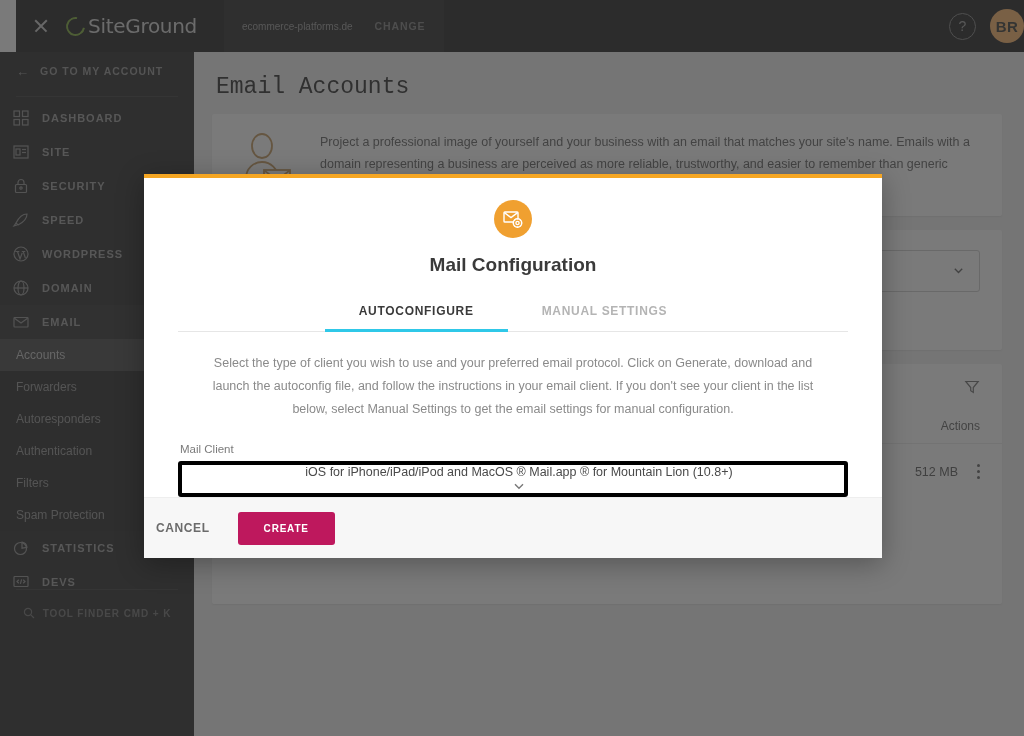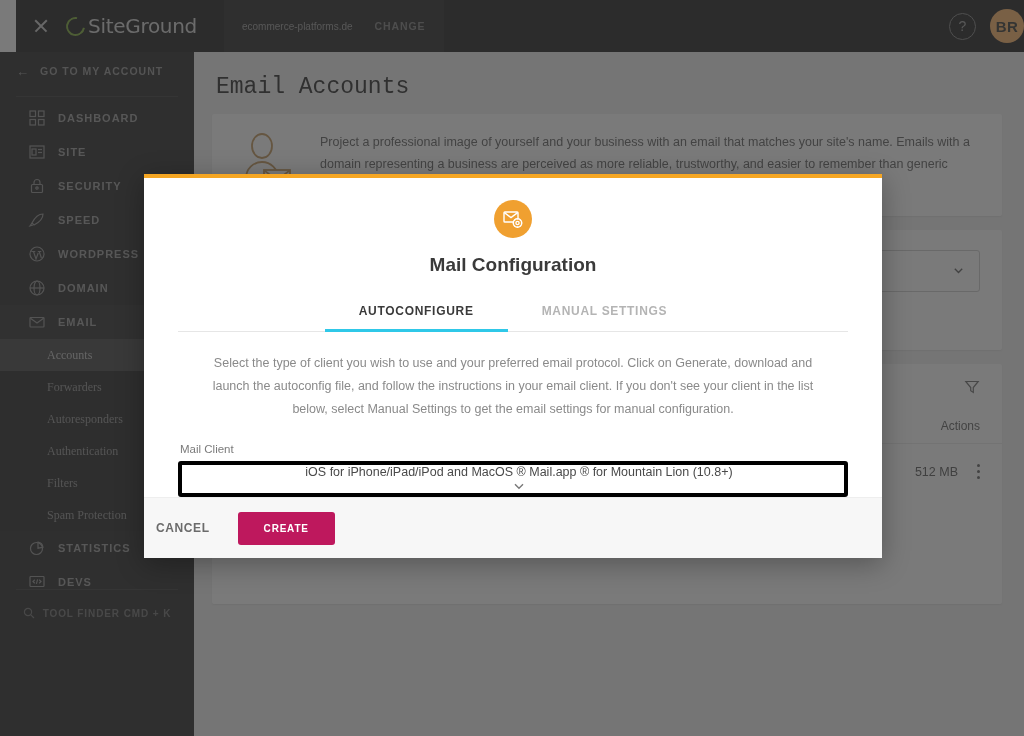--- a/index.html
+++ b/index.html
@@ -80,34 +80,34 @@
   }
   .goto-account {
     height: 38px; display: flex; align-items: center; padding-left: 16px;
     gap: 10px; color: #9b9b9b; font-size: 10.5px; letter-spacing: 1px;
     font-weight: 700; cursor: pointer;
   }
   .arrow-left { font-size: 13px; color: #9b9b9b; line-height: 1; }
   .side-sep { height: 1px; background: #4a4a4a; margin: 6px 16px 4px 16px; }
 
   .nav-item {
-    height: 34px; display: flex; align-items: center; padding-left: 28px;
+    height: 34px; display: flex; align-items: center; padding-left: 12px;
     gap: 12px; cursor: pointer;
   }
   .nav-item .nav-label {
     font-size: 11px; letter-spacing: 1px; font-weight: 700; color: #a3a3a3;
   }
   .nav-item.active { background: #404040; }
   .nav-icon { width: 18px; height: 18px; flex: none; color: #9a9a9a; }
   .nav-icon svg { display: block; width: 18px; height: 18px; }
 
   .subnav { background: #383838; }
   .sub-item {
-    height: 32px; display: flex; align-items: center; padding-left: 47px;
-    font-size: 12px; color: #9c9c9c; cursor: pointer; font-family: Liberation Serif, serif;
+    height: 32px; display: flex; align-items: center; padding-left: 16px;
+    font-size: 12px; color: #9c9c9c; cursor: pointer;
   }
   .sub-item.selected { background: #545454; color: #c8c8c8; }
 
   .tool-finder {
     position: absolute; bottom: 106px; left: 0; width: 194px; height: 34px;
     display: flex; align-items: center; justify-content: center; gap: 8px;
     color: #7d7d7d; font-size: 10px; letter-spacing: 0.9px; font-weight: 700;
     cursor: pointer;
   }
   .tool-sep { position: absolute; bottom: 146px; left: 16px; right: 16px;

